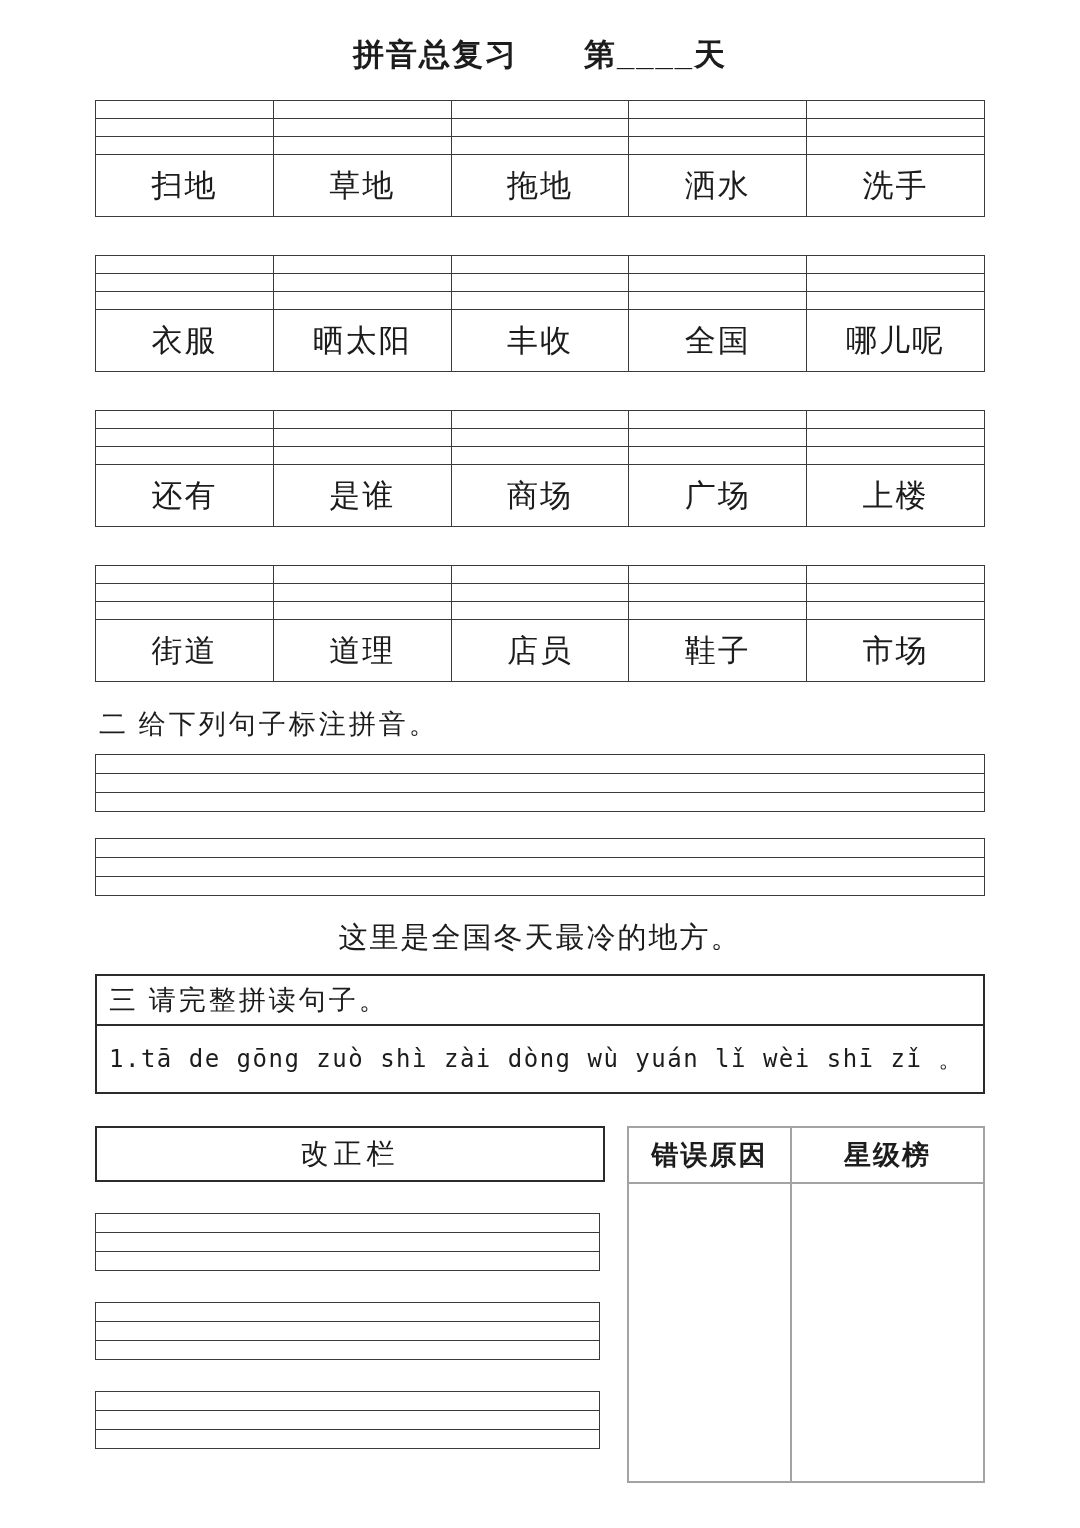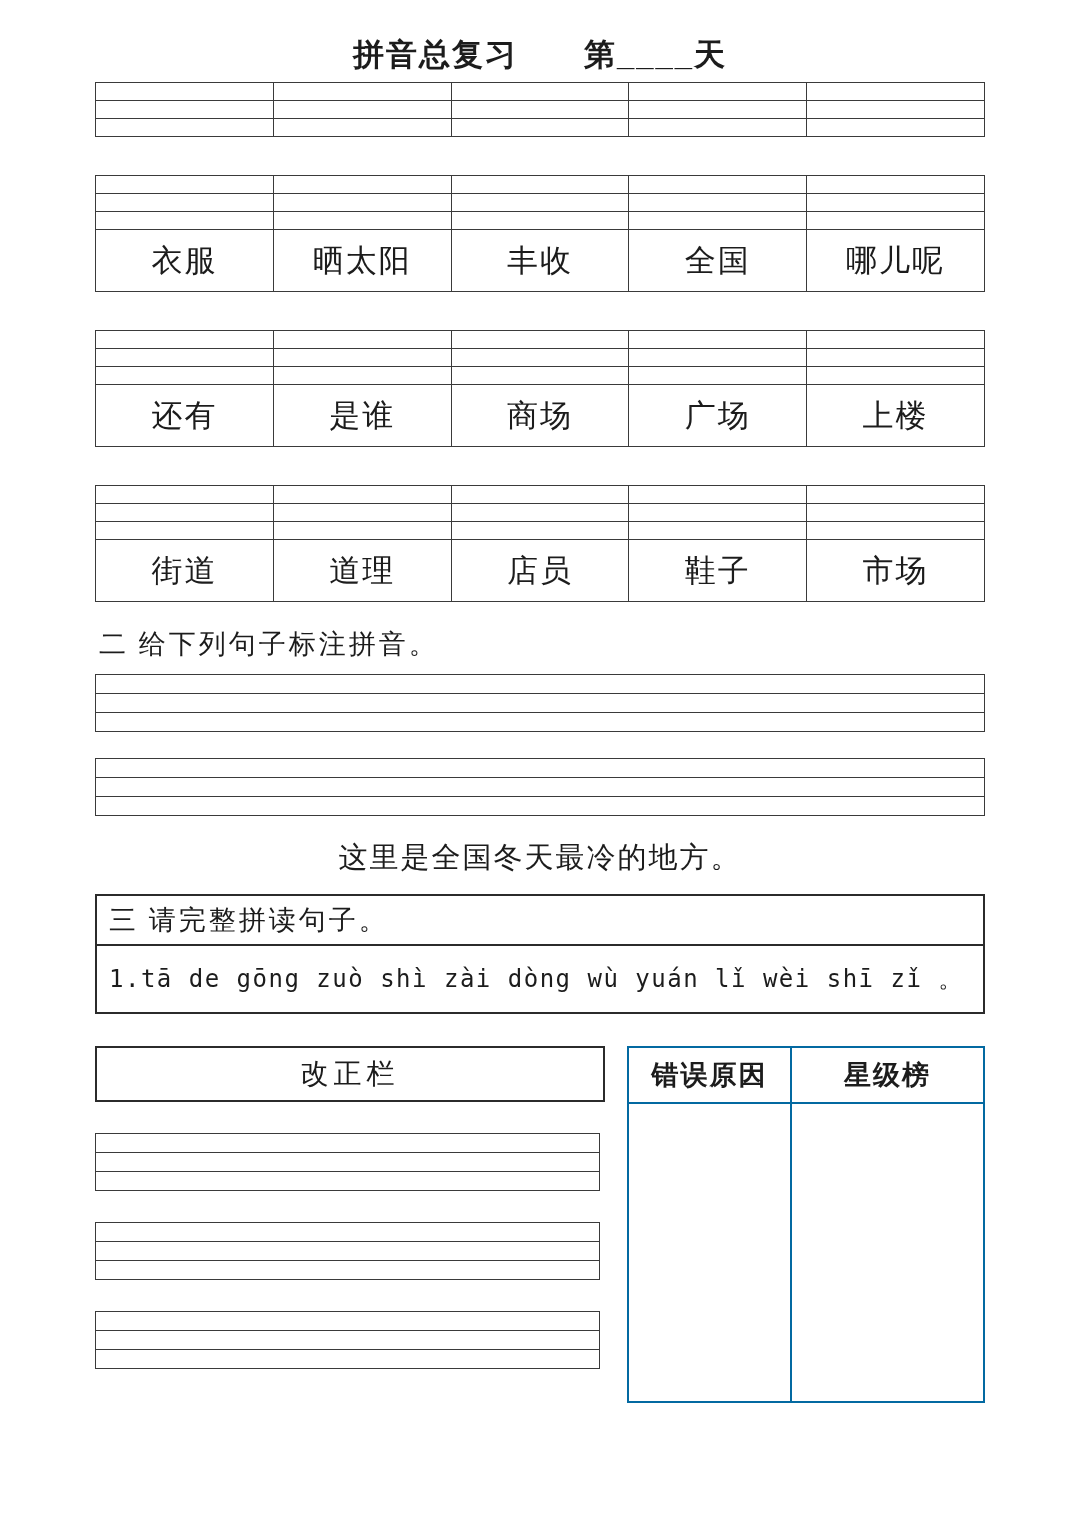--- a/index.html
+++ b/index.html
@@ -10,21 +10,21 @@
     color:#1c1c1c;
   }
   .page { width:1080px; padding:34px 95px 26px 95px; }
 
   .title {
     text-align:center;
     font-family:"Liberation Sans", sans-serif;
     font-weight:bold;
     font-size:31px;
     letter-spacing:2px;
-    margin-bottom:6px;
+    margin-bottom:24px;
   }
 
   .sec-heading {
     font-size:27px;
     letter-spacing:3px;
     margin:24px 0 12px 4px;
   }
 
   table { border-collapse:collapse; }
 
@@ -74,21 +74,21 @@
     height:56px;
     display:flex; align-items:center; justify-content:center;
     font-family:"Liberation Sans", sans-serif;
     font-weight:normal;
     font-size:28px;
     letter-spacing:5px;
   }
   .corr-col .line-grid { width:505px; margin-top:31px; }
 
   .err-table { width:358px; height:357px; table-layout:fixed; }
-  .err-table td { border:2px solid #0369a1; }
+  .err-table td { border:2px solid #a3a3a3; }
   .err-head {
     height:56px;
     text-align:center; vertical-align:middle;
     font-family:"Liberation Sans", sans-serif;
     font-weight:bold;
     font-size:27px;
     letter-spacing:2px;
   }
   .err-body td { height:299px; }
   .err-col-left { width:163px; }
@@ -118,20 +118,27 @@
           <td></td>
           <td></td>
         </tr>
     <tr class="p">
           <td></td>
           <td></td>
           <td></td>
           <td></td>
           <td></td>
         </tr>
+    <tr class="w">
+      <td>扫地</td>
+      <td>草地</td>
+      <td>拖地</td>
+      <td>洒水</td>
+      <td>洗手</td>
+    </tr>
   </tbody>
     </table>
 
   <table class="word-table wt-gap">
       <tbody>
     <tr class="p">
           <td></td>
           <td></td>
           <td></td>
           <td></td>

